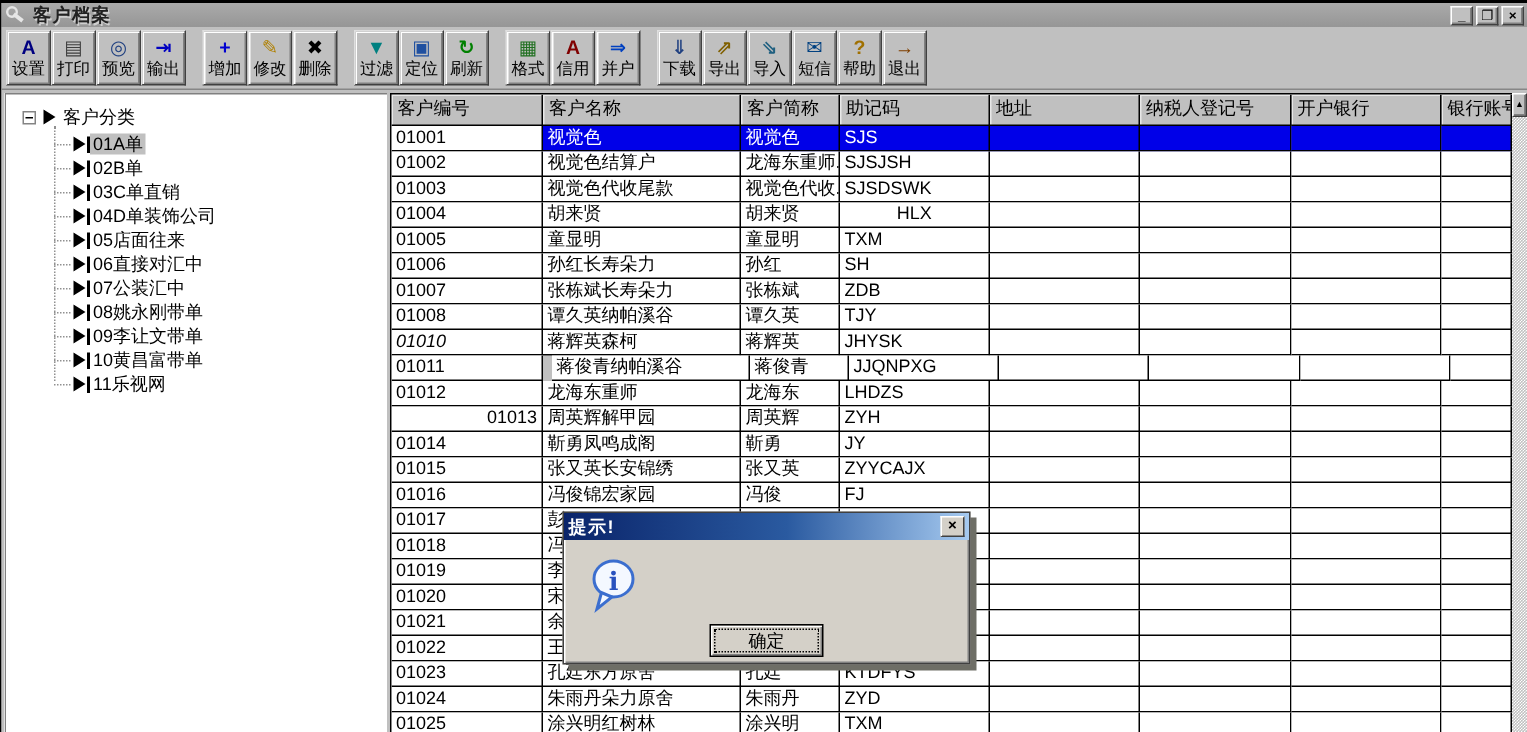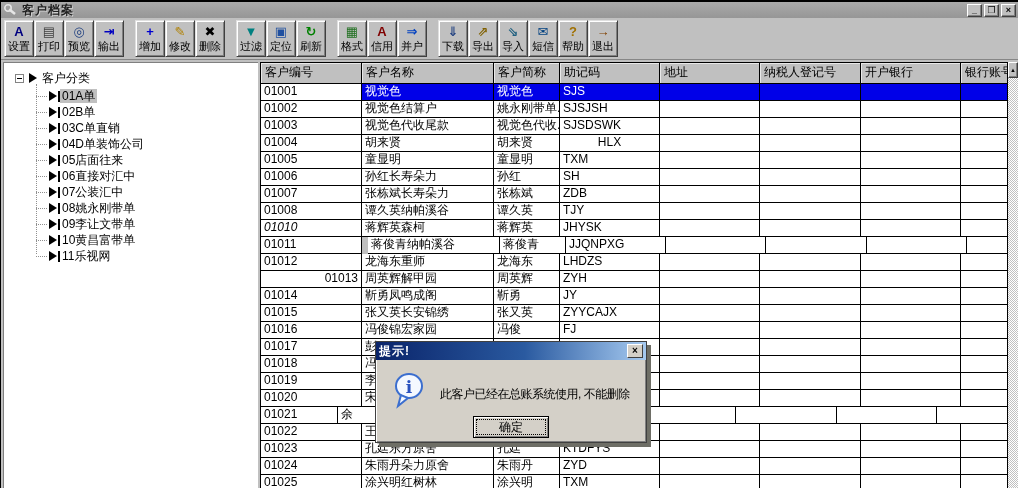--- a/index.html
+++ b/index.html
@@ -283,21 +283,21 @@
             <div class="td sel" style="width: 66px;">视觉色</div>
             <div class="td sel" style="width: 100px;">SJS</div>
             <div class="td sel" style="width: 100px;"></div>
             <div class="td sel" style="width: 101px;"></div>
             <div class="td sel" style="width: 100px;"></div>
             <div class="td sel" style="flex: 1 1 0%;"></div>
           </div>
           <div class="tr">
             <div class="td" style="width: 101px;">01002</div>
             <div class="td" style="width: 132px;">视觉色结算户</div>
-            <div class="td" style="width: 66px;">姚永刚带单.</div>
+            <div class="td" style="width: 66px;">龙海东重师.</div>
             <div class="td" style="width: 100px;">SJSJSH</div>
             <div class="td" style="width: 100px;"></div>
             <div class="td" style="width: 101px;"></div>
             <div class="td" style="width: 100px;"></div>
             <div class="td" style="flex: 1 1 0%;"></div>
           </div>
           <div class="tr">
             <div class="td" style="width: 101px;">01003</div>
             <div class="td" style="width: 132px;">视觉色代收尾款</div>
             <div class="td" style="width: 66px;">视觉色代收.</div>
@@ -461,21 +461,21 @@
             <div class="td" style="width: 101px;">01020</div>
             <div class="td" style="width: 132px;">宋</div>
             <div class="td" style="width: 66px;"></div>
             <div class="td" style="width: 100px;"></div>
             <div class="td" style="width: 100px;"></div>
             <div class="td" style="width: 101px;"></div>
             <div class="td" style="width: 100px;"></div>
             <div class="td" style="flex: 1 1 0%;"></div>
           </div>
           <div class="tr">
-            <div class="td" style="width: 77px;">01021</div>
+            <div class="td" style="width: 101px;">01021</div>
             <div class="td" style="width: 132px;">余</div>
             <div class="td" style="width: 66px;"></div>
             <div class="td" style="width: 100px;"></div>
             <div class="td" style="width: 100px;"></div>
             <div class="td" style="width: 101px;"></div>
             <div class="td" style="width: 100px;"></div>
             <div class="td" style="flex: 1 1 0%;"></div>
           </div>
           <div class="tr">
             <div class="td" style="width: 101px;">01022</div>
@@ -530,16 +530,15 @@
   <div class="dlg-title">
     <span class="dtext">提示!</span>
     <span class="dlg-close">×</span>
   </div>
   <div class="dlg-body">
     <svg class="info-ic" width="34" height="38" viewBox="0 0 34 38">
       <ellipse cx="17" cy="14" rx="13" ry="12" fill="#f4f8ff" stroke="#3b6ecf" stroke-width="2"></ellipse>
       <path d="M9 23 L6 34 L16 26 Z" fill="#f4f8ff" stroke="#3b6ecf" stroke-width="2"></path>
       <text x="17" y="21" font-size="17" font-weight="bold" fill="#2a52be" text-anchor="middle" font-family="'DejaVu Serif',serif">i</text>
     </svg>
-    <div class="dlg-msg">此客户已经在总账系统使用, 不能删除</div>
     <div class="dlg-ok">确定</div>
   </div>
 </div>
 
 </body></html>

